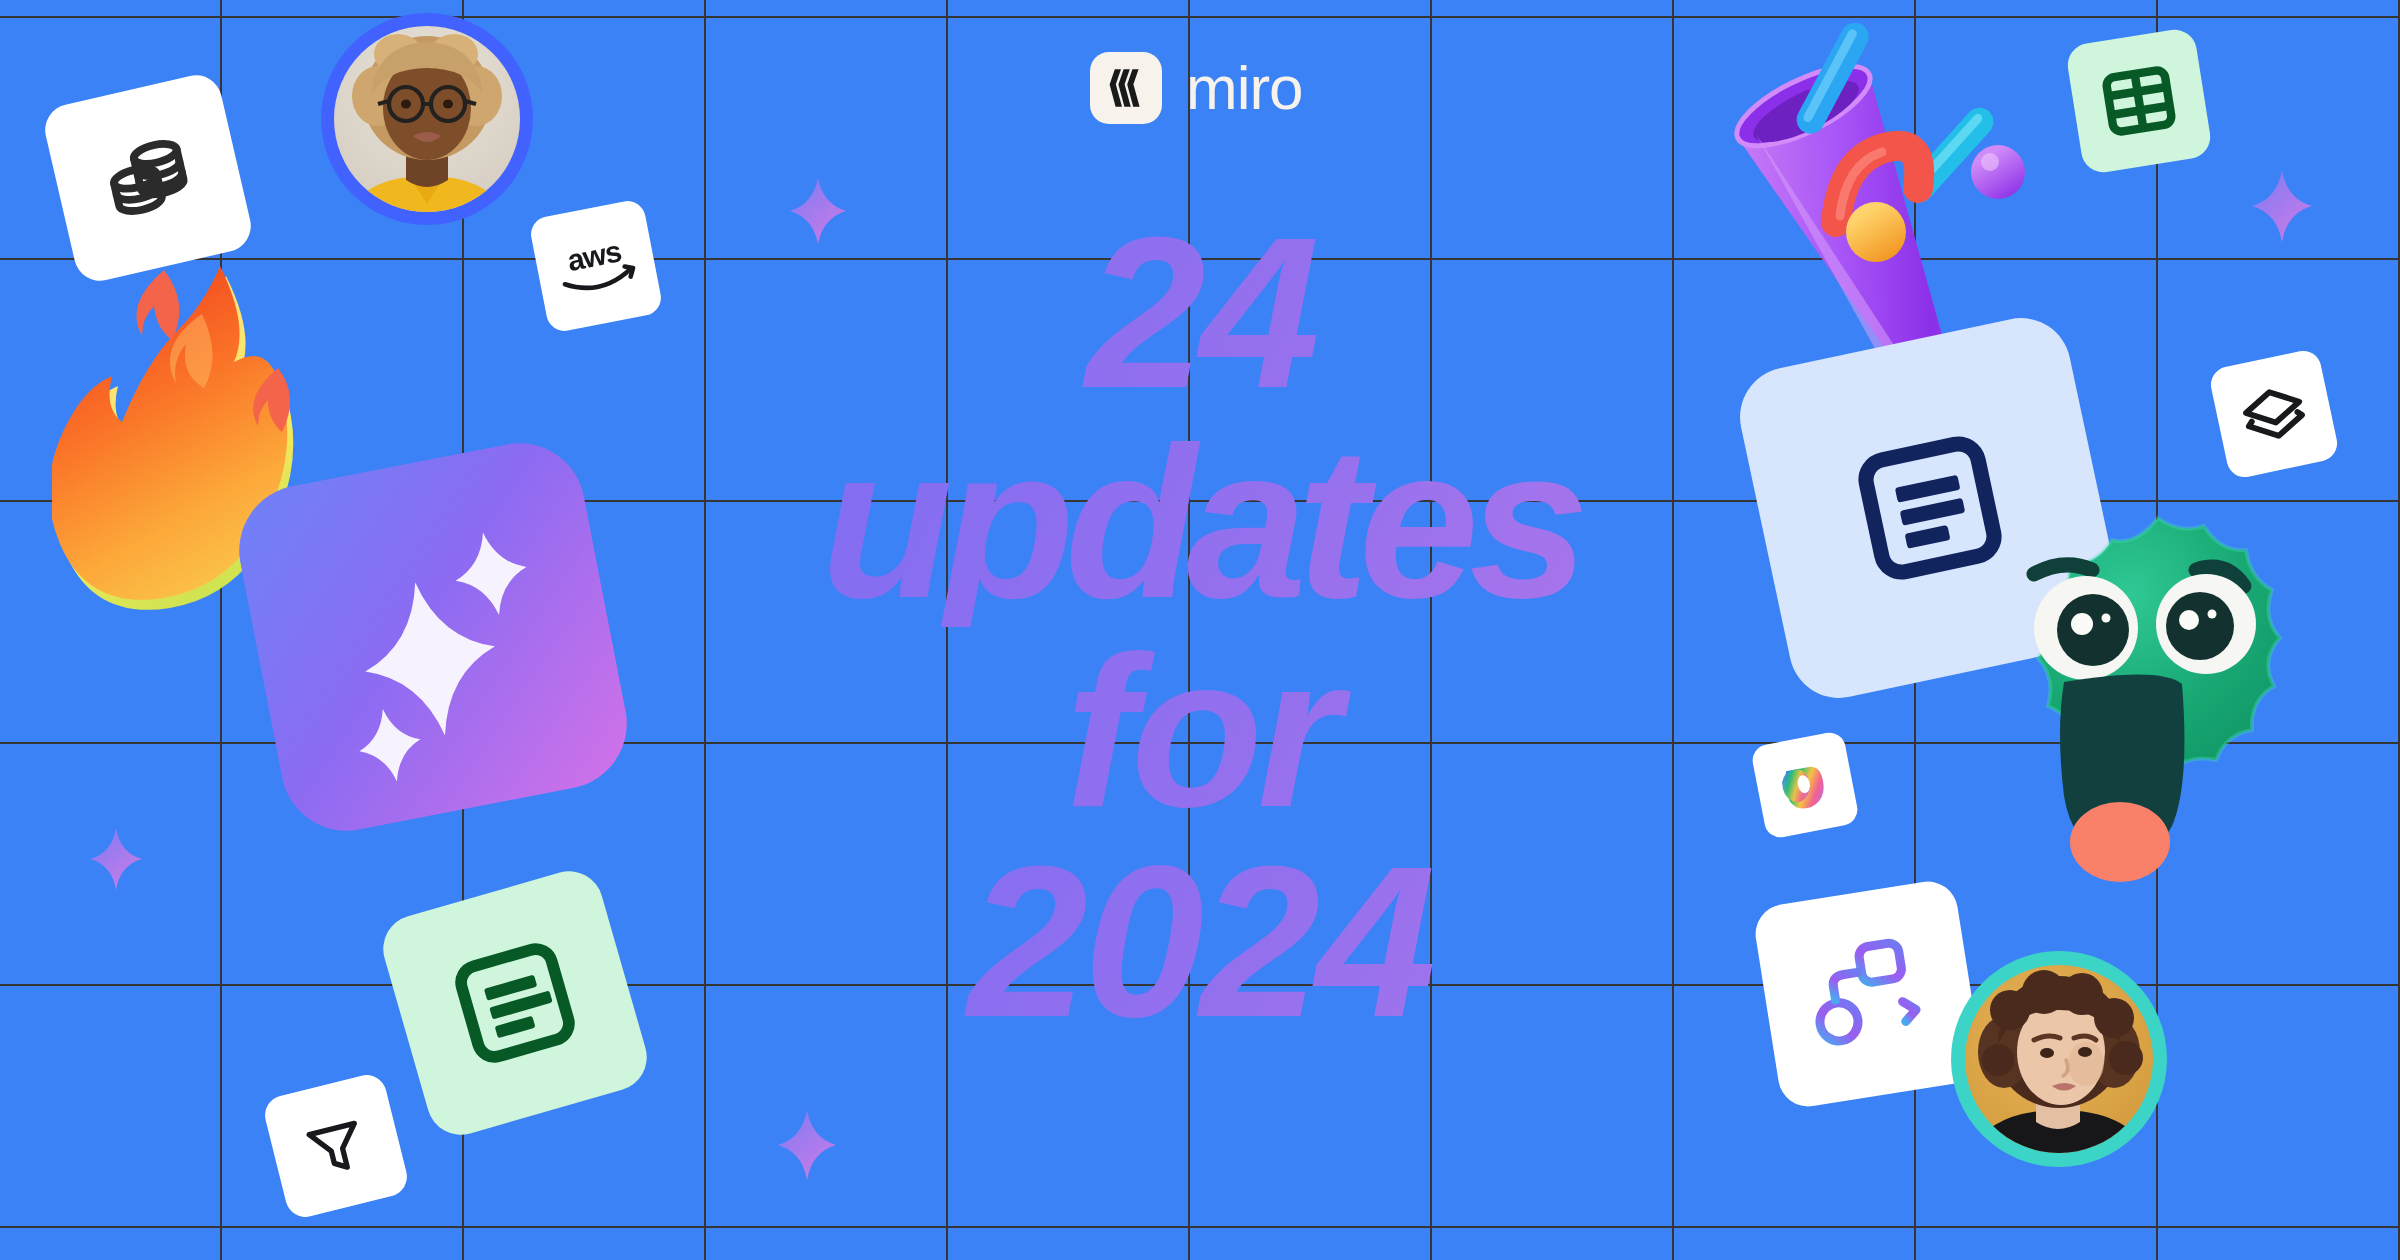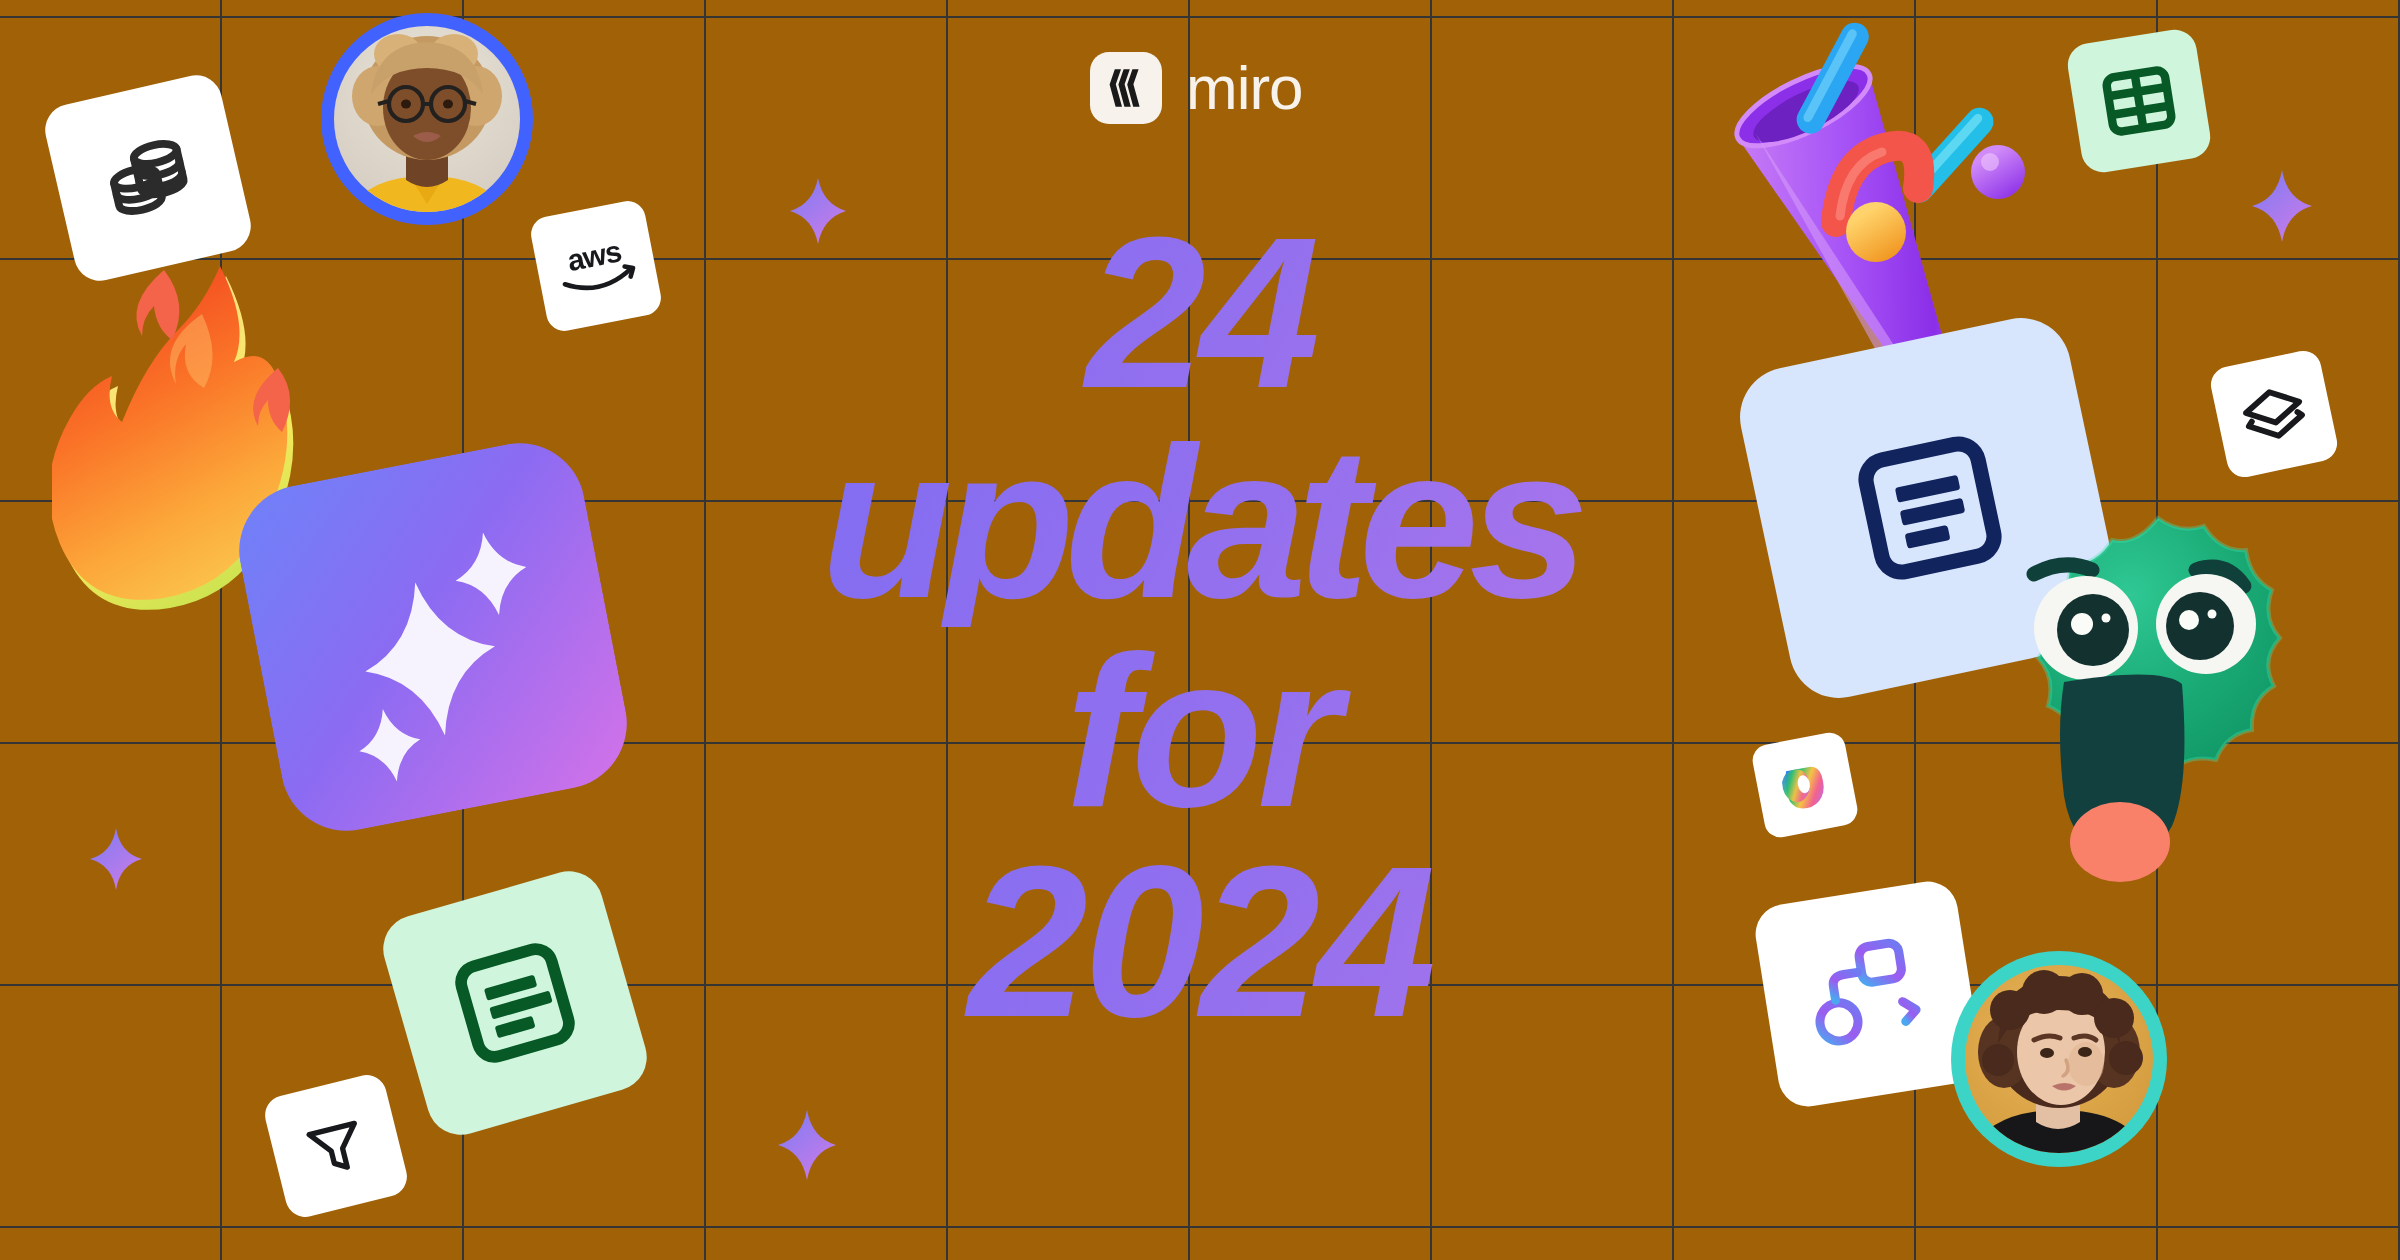--- a/index.html
+++ b/index.html
@@ -5,21 +5,21 @@
   * { box-sizing: border-box; margin: 0; padding: 0; }
   html, body {
     width: 2400px; height: 1260px;
     background: #000000;
     overflow: hidden;
     font-family: "Liberation Sans", sans-serif;
   }
   #stage {
     position: relative;
     width: 2400px; height: 1260px;
-    background: #a16207;
+    background: #3b82f6;
     overflow: hidden;
   }
 
   
   .grid {
     position: absolute; inset: 0;
     background-image:
       linear-gradient(to right, #353535 1.6px, transparent 1.6px),
       linear-gradient(to bottom, #353535 1.6px, transparent 1.6px);
     background-size: 242px 242px;

